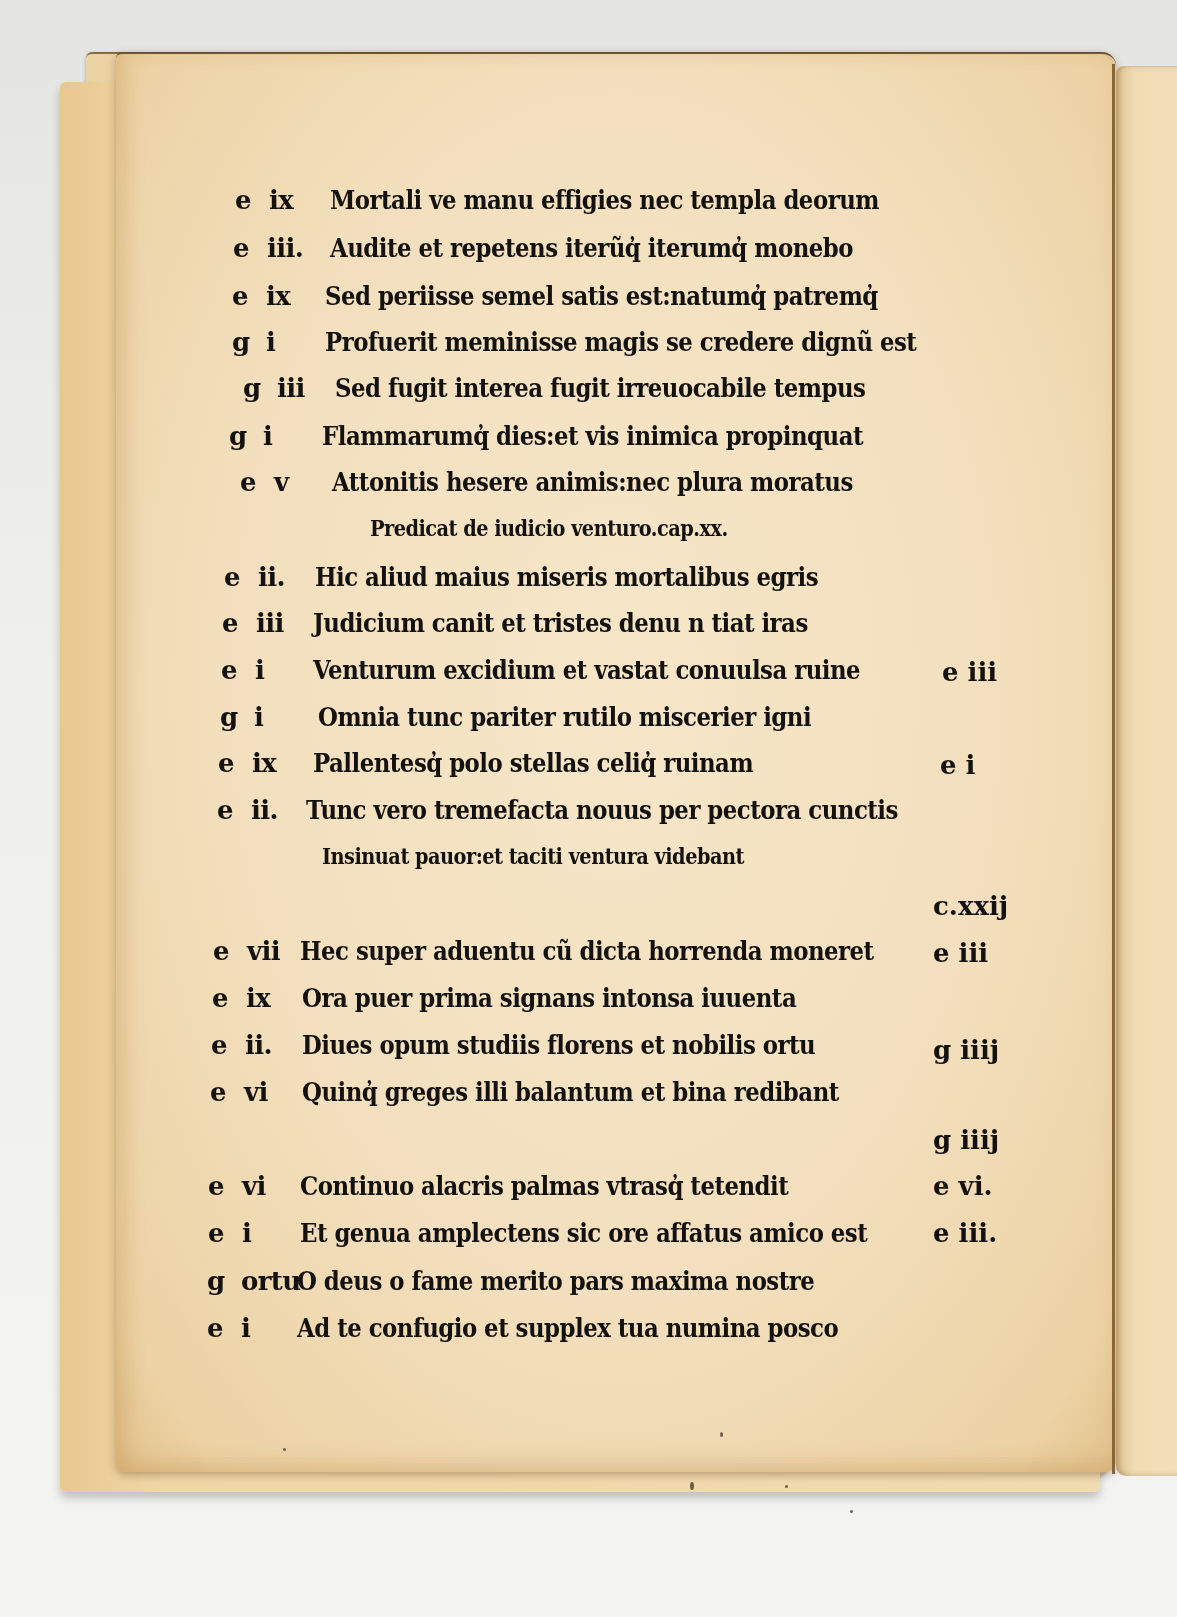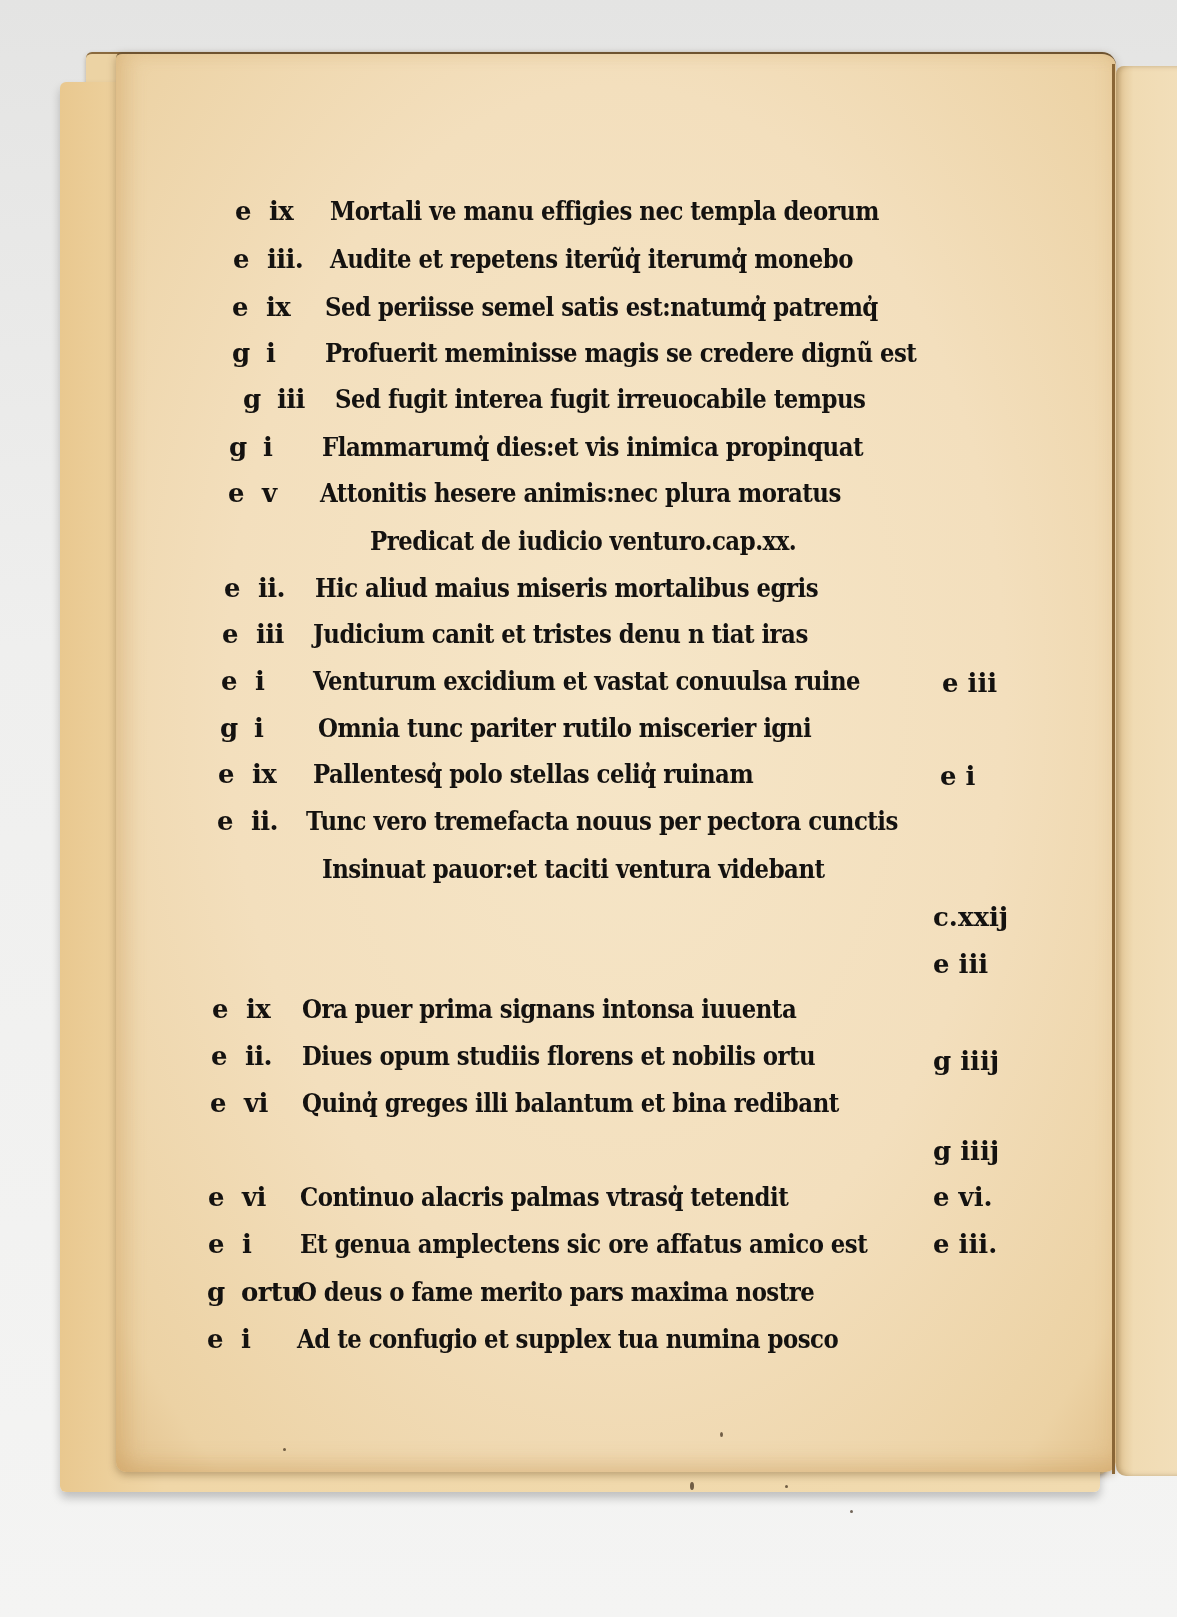--- a/index.html
+++ b/index.html
@@ -36,39 +36,39 @@
       position: absolute; left: 1112px; top: 64px; width: 3px; height: 1410px;
       background: #8a6636;
     }
     .facing-page {
       position: absolute; left: 1116px; top: 66px; width: 70px; height: 1410px;
       background: linear-gradient(90deg, #e0c28f 0%, #f0dbb3 25%, #f2dfbb 100%);
       border-radius: 8px 0 0 10px;
       box-shadow: inset 3px 0 5px rgba(110,80,40,0.35);
     }
     .text-block {
-      position: absolute; left: 0; top: 16px; width: 1177px; height: 1301px;
+      position: absolute; left: 0; top: 5px; width: 1177px; height: 1301px;
       color: #141210;
       text-decoration: underline;
     }
     .line {
       position: absolute; height: 40px; display: flex; align-items: baseline;
       font-family: "DejaVu Serif", serif;
       font-weight: bold;
       font-size: 26px;
       letter-spacing: -0.6px;
       white-space: nowrap;
     }
     .ref {
       display: inline-block; width: 84px;
       font-size: 26px; font-weight: bold;
     }
     .ref .sig { display: inline-block; width: 34px; }
     .verse { transform: scaleX(0.88); transform-origin: left center; display: inline-block; }
-    .heading { font-size: 26px; }
+    .heading { font-size: 22px; }
     .margin-note {
       position: absolute; font-family: "DejaVu Serif", serif; font-weight: bold;
       font-size: 26px; color: #141210; white-space: nowrap;
     }
     .speck { position: absolute; background: #3a2a18; border-radius: 50%; opacity: 0.7; }
   </style>
 </head>
 <body>
 
 <div class="backdrop"></div>
@@ -97,21 +97,21 @@
     </div>
     <div class="line" style="left: 230px; top: 368px; margin-left: 13px;">
       <span class="ref" style="width: 92px;"><span class="sig">g</span><span>iii</span></span>
       <span class="verse">Sed fugit interea fugit irreuocabile tempus</span>
     </div>
     <div class="line" style="left: 229px; top: 416px;">
       <span class="ref" style="width: 93px;"><span class="sig">g</span><span>i</span></span>
       <span class="verse">Flammarumq̓ dies:et vis inimica propinquat</span>
     </div>
     <div class="line" style="left: 228px; top: 462px;">
-      <span class="ref" style="width: 92px;"><span class="sig">e</span><span>v</span></span>
+      <span class="ref" style="width: 92px; margin-left: 12px;"><span class="sig">e</span><span>v</span></span>
       <span class="verse">Attonitis hesere animis:nec plura moratus</span>
     </div>
     <div class="line heading" style="left: 370px; top: 510px;">
       <span class="verse">Predicat de iudicio venturo.cap.xx.</span>
     </div>
     <div class="line" style="left: 224px; top: 557px;">
       <span class="ref" style="width: 91px;"><span class="sig">e</span><span>ii.</span></span>
       <span class="verse">Hic aliud maius miseris mortalibus egris</span>
     </div>
     <div class="line" style="left: 222px; top: 603px;">
@@ -129,20 +129,24 @@
     <div class="line" style="left: 218px; top: 743px;">
       <span class="ref" style="width: 95px;"><span class="sig">e</span><span>ix</span></span>
       <span class="verse">Pallentesq̓ polo stellas celiq̓ ruinam</span>
     </div>
     <div class="line" style="left: 217px; top: 790px;">
       <span class="ref" style="width: 89px;"><span class="sig">e</span><span>ii.</span></span>
       <span class="verse">Tunc vero tremefacta nouus per pectora cunctis</span>
     </div>
     <div class="line heading" style="left: 312px; top: 838px; margin-left: 10px;">
       <span class="verse">Insinuat pauor:et taciti ventura videbant</span>
+    </div>
+    <div class="line" style="left: 213px; top: 931px;">
+      <span class="ref" style="width: 87px;"><span class="sig">e</span><span>vii</span></span>
+      <span class="verse">Hec super aduentu cũ dicta horrenda moneret</span>
     </div>
     <div class="line" style="left: 212px; top: 978px;">
       <span class="ref" style="width: 90px;"><span class="sig">e</span><span>ix</span></span>
       <span class="verse">Ora puer prima signans intonsa iuuenta</span>
     </div>
     <div class="line" style="left: 211px; top: 1025px;">
       <span class="ref" style="width: 91px;"><span class="sig">e</span><span>ii.</span></span>
       <span class="verse">Diues opum studiis florens et nobilis ortu</span>
     </div>
     <div class="line" style="left: 210px; top: 1072px;">

